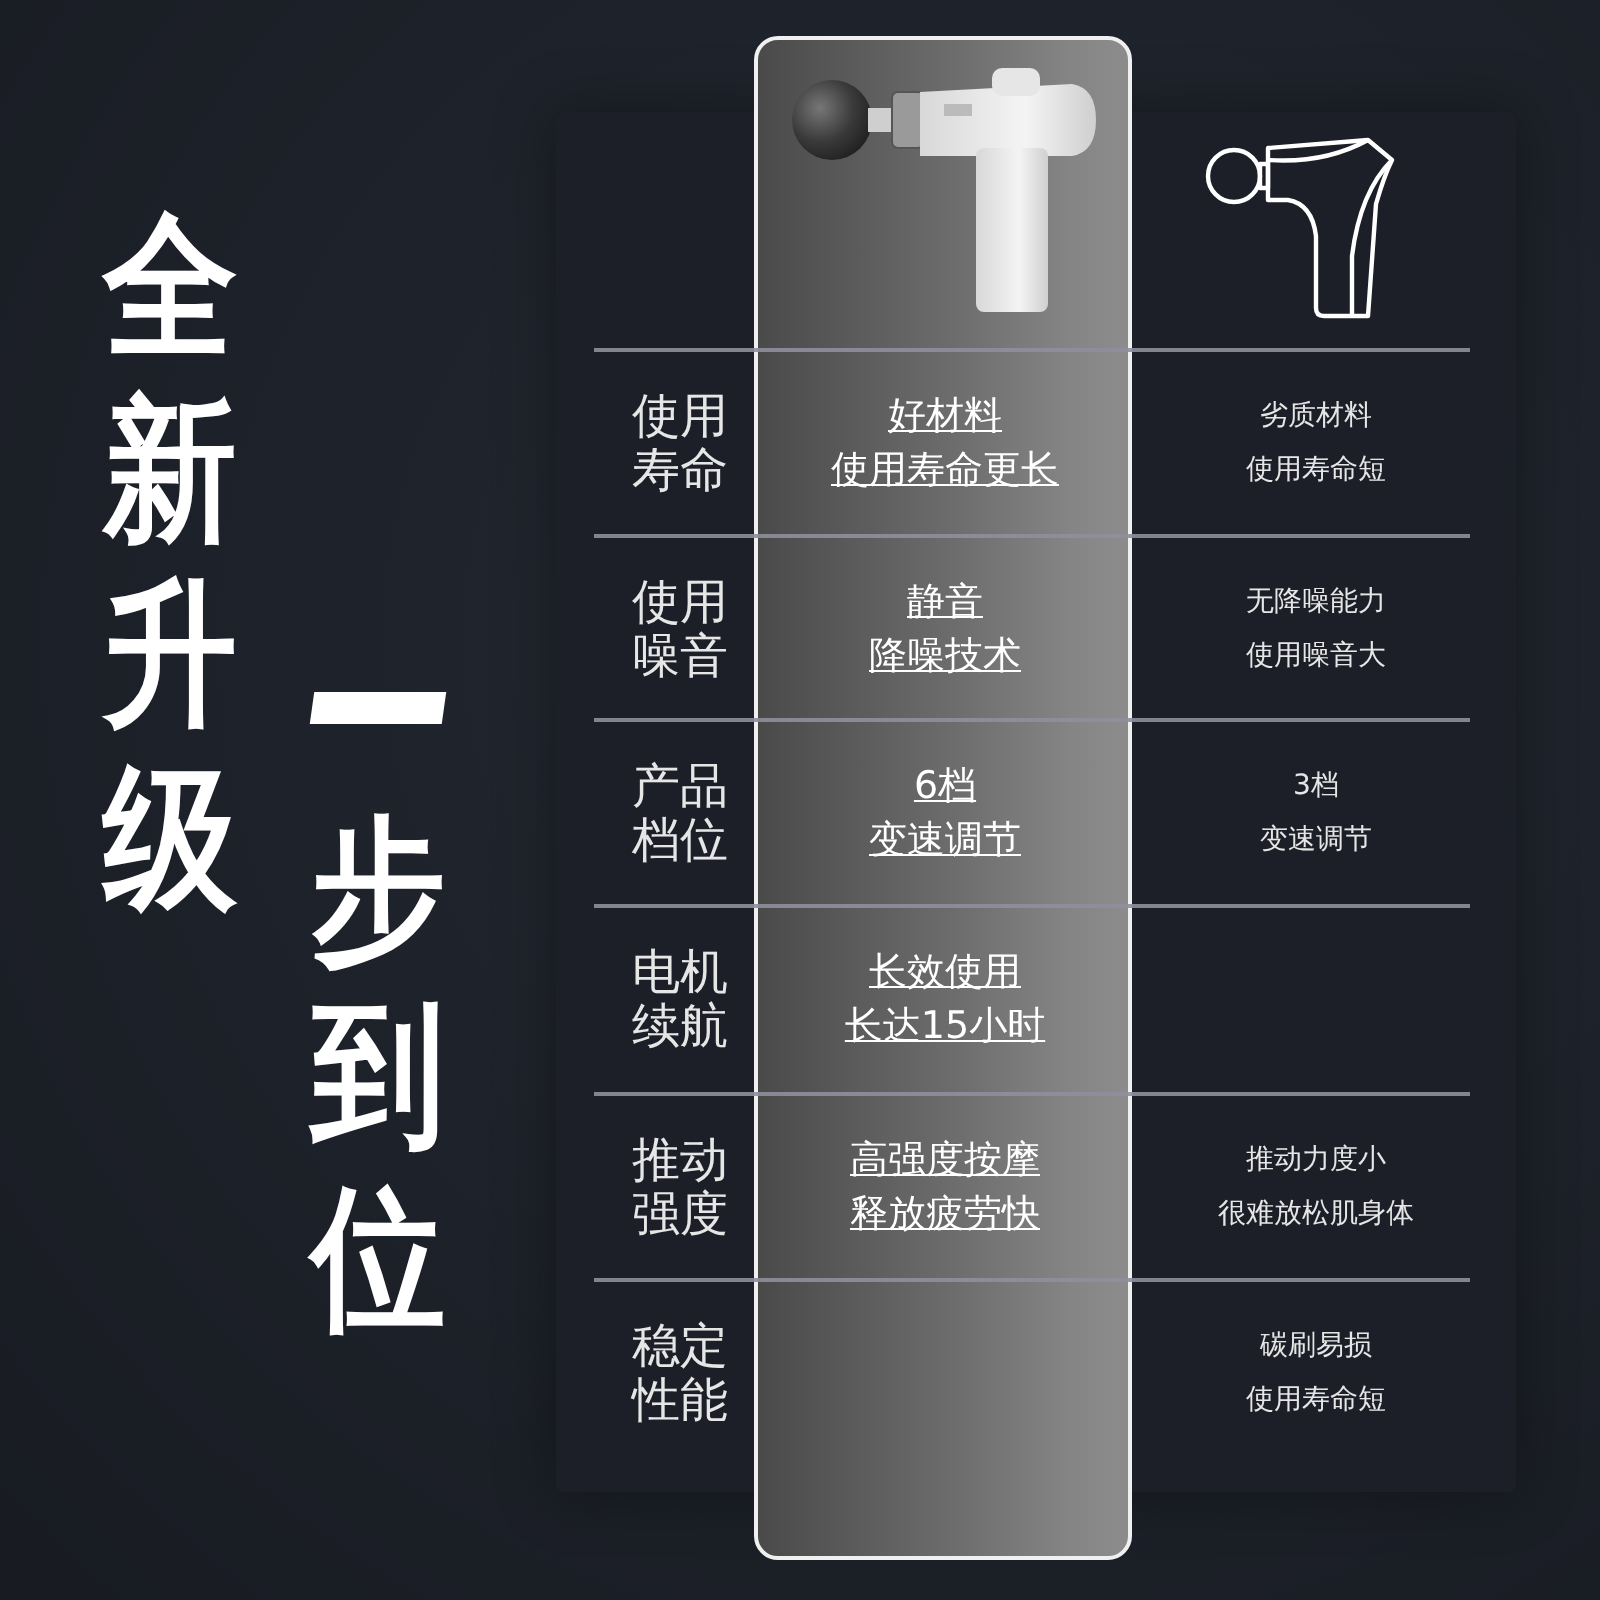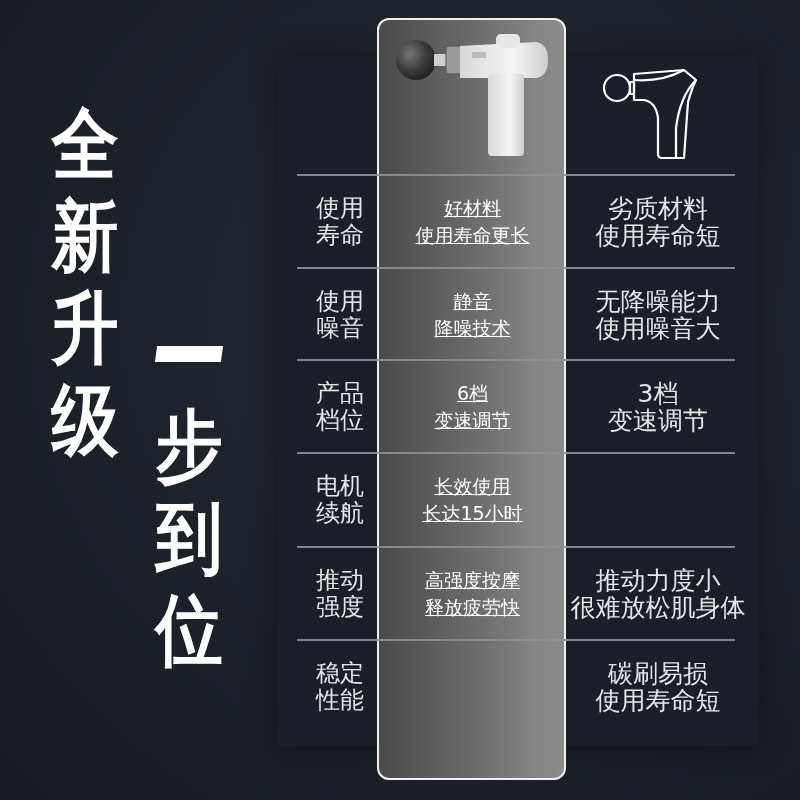--- a/index.html
+++ b/index.html
@@ -33,21 +33,21 @@
   }
   .sep {
     position:absolute; left:297px; width:438px; height:2px; background:#8e8f9c; opacity:0.9; z-index:3;
   }
   .row {
     position:absolute; left:290px; width:460px; height:92px; z-index:4;
   }
   .cell { position:absolute; top:0; height:100%; display:flex; flex-direction:column; justify-content:center; align-items:center; text-align:center; }
   .cell-label { left:0; width:52px; color:#e6e6e6; font-size:24px; line-height:27px;margin-left:24px; }
   .cell-ours { left:88px; width:189px; color:#ffffff; font-size:19px; line-height:27px;text-decoration:underline; }
-  .cell-theirs { left:276px; width:184px; color:#e6e6e6; font-size:25px; line-height:27px;justify-content:center; }
+  .cell-theirs { left:276px; width:184px; color:#e6e6e6; font-size:14px; line-height:27px;justify-content:center; }
   .product-img { position:absolute; left:396px; top:30px; width:160px; height:126px; z-index:5; }
   .outline-icon { position:absolute; left:600px; top:68px; width:112px; height:100px; z-index:5; }
 </style>
 </head>
 <body>
 
 <div id="hl-left" class="headline-col">
   <span>全</span>
   <span>新</span>
   <span>升</span>

